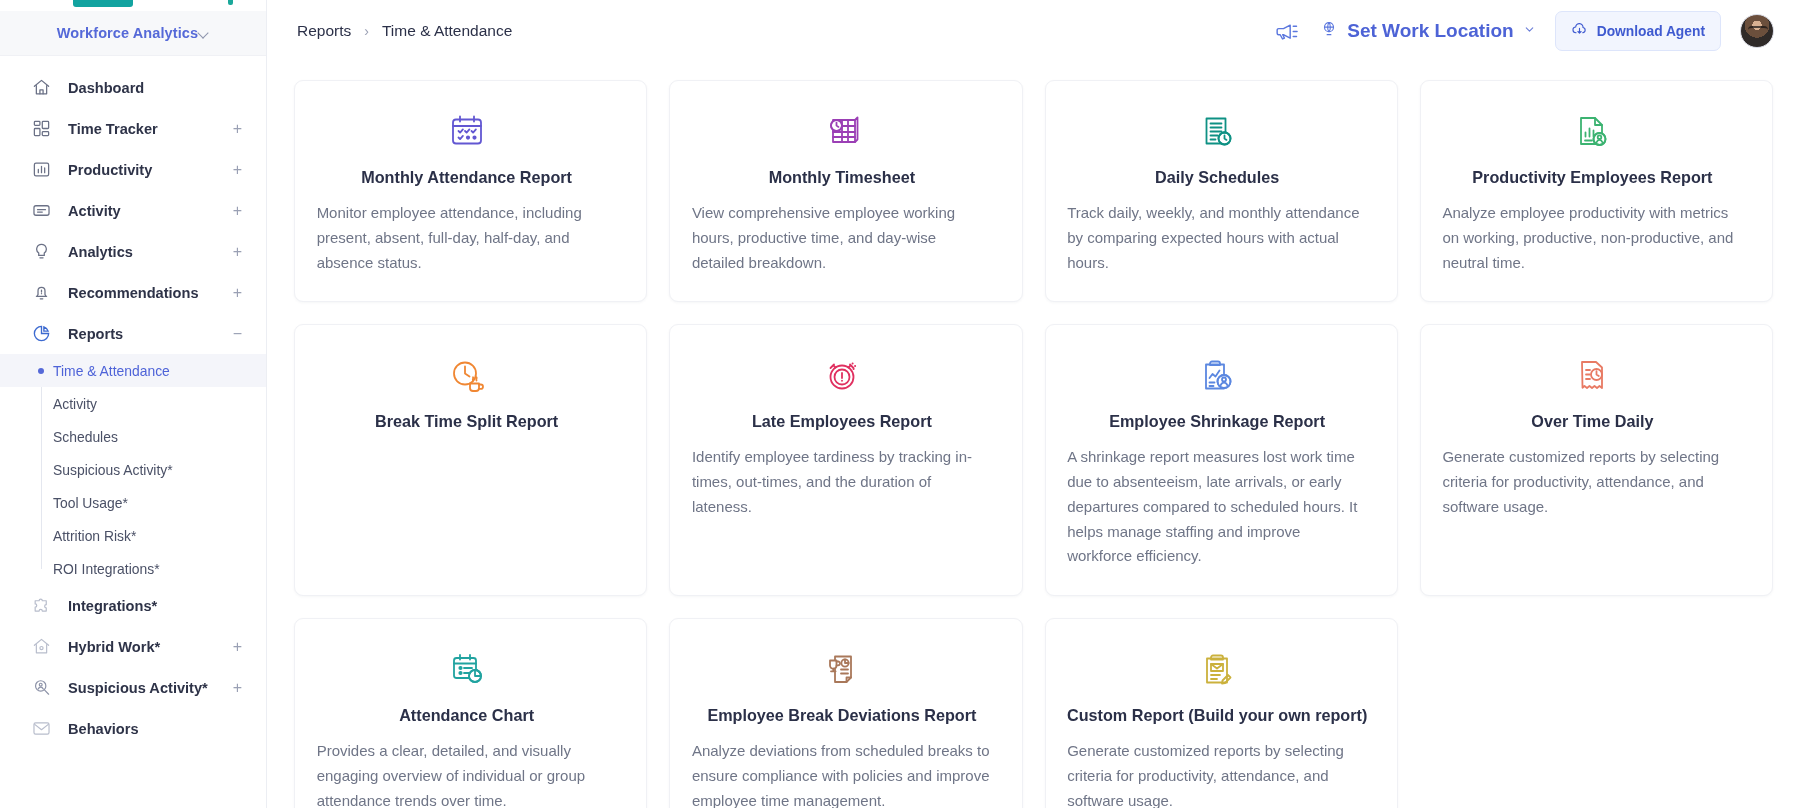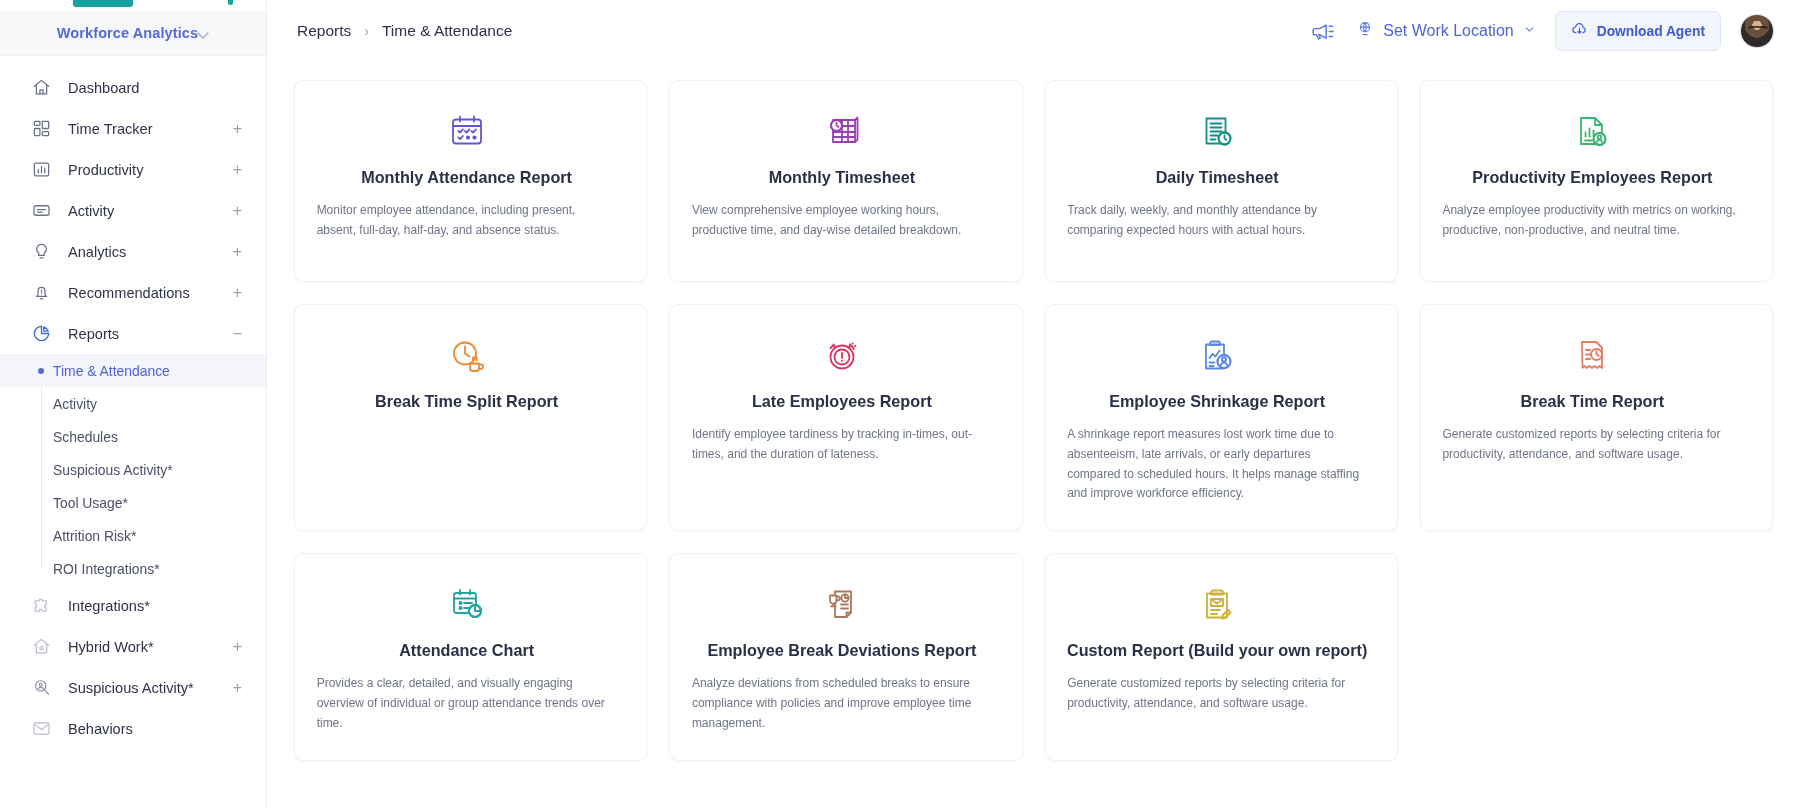--- a/index.html
+++ b/index.html
@@ -42,21 +42,21 @@
     width:7px;height:7px;border-right:1.6px solid #8e95ad;border-bottom:1.6px solid #8e95ad;
     transform: rotate(45deg);
   }
   .nav { padding-top: 11px; }
   .nav-item {
     display: flex; align-items: center; height: 41px;
     padding: 0 24px 0 30px; cursor: pointer; position: relative;
   }
   .nav-item .ico { width: 22px; flex: 0 0 22px; display:flex; align-items:center; justify-content:center; }
   .nav-item .nav-label {
-    margin-left: 16px; font-size: 14.6px; color: #2e3348; font-weight: 400;
+    margin-left: 16px; font-size: 14.6px; color: #2e3348; font-weight: 700;
     white-space: nowrap;
   }
   .nav-item .plus {
     margin-left: auto; color: #9aa0b4; font-size: 16px; line-height: 1; font-weight: 400;
   }
   .nav-item.active-parent .nav-label { color: #2e3348; }
   .subnav { position: relative; padding-left: 0; }
   .subnav::before {
     content: ""; position: absolute; left: 41px; top: 4px; bottom: 16px;
     width: 1px; background: #e4e7ef;
@@ -83,21 +83,21 @@
   }
   .crumbs { display: flex; align-items: center; gap: 13px; font-size: 15.5px; }
   .crumb-root { color: #2b3048; font-weight: 500; cursor: pointer; }
   .crumb-sep { color: #9ba1b5; font-size: 14px; }
   .crumb-leaf { color: #2b3048; font-weight: 500; }
   .topright { margin-left: auto; display: flex; align-items: center; gap: 19px; }
   .announce { cursor: pointer; display:flex; align-items:center; }
   .worklocation {
     display: flex; align-items: center; gap: 9px; cursor: pointer;
   }
-  .worklocation .wl-text { color: #4d63d6; font-size: 16px; font-weight: 400; }
+  .worklocation .wl-text { color: #4d63d6; font-size: 19px; font-weight: 700; }
   .dl-btn {
     display: flex; align-items: center; gap: 9px;
     background: #f2f5fe; border: 1px solid #dde5fb; border-radius: 7px;
     height: 40px; padding: 0 15px; cursor: pointer;
   }
   .dl-btn .dl-text { color: #3f5ad0; font-size: 13.8px; font-weight: 600; }
   .avatar {
     width: 34px; height: 34px; border-radius: 50%; cursor: pointer;
     background: radial-gradient(circle at 50% 32%, #d8b091 0 17%, #6b4f3c 17% 46%, #2f2a28 46% 100%);
     border: 1px solid #d7d9e2; overflow:hidden; position: relative;
@@ -121,21 +121,21 @@
   }
   .card.r1 { min-height: 202px; }
   .card.r2 { min-height: 224px; }
   .card.r3 { min-height: 192px; }
   .card-icon { height: 52px; display: flex; align-items: center; justify-content: center; margin-bottom: 10px; }
   .card-title {
     font-size: 16.2px; font-weight: 600; color: #2b3048; margin-bottom: 13px;
     line-height: 1.3;
   }
   .card-desc {
-    font-size: 12px; color: #6f7587; line-height: 1.65; max-width: 300px;
+    font-size: 15px; color: #6f7587; line-height: 1.65; max-width: 300px;
   }
 </style>
 </head>
 <body>
 
 <div id="app">
 
   <aside class="sidebar">
     <div class="logo-strip">
       <div class="logo-mark"></div>
@@ -385,21 +385,21 @@
           <div class="card-icon">
             <svg width="40" height="40" viewBox="0 0 40 40" fill="none" stroke="#0e9184" stroke-width="1.8" stroke-linecap="round" stroke-linejoin="round">
                 <path d="M9.5 7.5h19v25h-19z"></path>
                 <path d="M13.5 12.5h11M13.5 16.5h11M13.5 20.5h11M13.5 24.5h7M13.5 28.5h5"></path>
                 <circle cx="27.5" cy="27.5" r="6" fill="#ffffff"></circle>
                 <circle cx="27.5" cy="27.5" r="6"></circle>
                 <path d="M27.5 24.4v3.1l2 1.4"></path>
                 <path d="M26 21.4h3"></path>
               </svg>
           </div>
-          <div class="card-title">Daily Timesheet</div>
+          <div class="card-title">Daily Schedules</div>
           <div class="card-desc">Track daily, weekly, and monthly attendance by comparing expected hours with actual hours.</div>
         </div>
 
         <div class="card r1">
           <div class="card-icon">
             <svg width="40" height="40" viewBox="0 0 40 40" fill="none" stroke="#3cb371" stroke-width="1.8" stroke-linecap="round" stroke-linejoin="round">
                 <path d="M9 7h14l7 7v19H9z"></path>
                 <path d="M23 7v7h7"></path>
                 <path d="M13.5 21.5v4M17.5 17.5v8M21.5 19.5v6"></path>
                 <path d="M13 29.5h7"></path>
@@ -460,21 +460,21 @@
 
         <div class="card r2">
           <div class="card-icon">
             <svg width="40" height="40" viewBox="0 0 40 40" fill="none" stroke="#e87a63" stroke-width="1.8" stroke-linecap="round" stroke-linejoin="round">
                 <path d="M10 7h14l6 5.5V33l-2.5-2-2.5 2-2.5-2-2.5 2-2.5-2-2.5 2-2.5-2-2 1.7z"></path>
                 <path d="M14 15h4M14 19.5h4M14 24h4"></path>
                 <circle cx="24.5" cy="19.5" r="5.5"></circle>
                 <path d="M24.5 16.2v3.3l2.3 1.6"></path>
               </svg>
           </div>
-          <div class="card-title">Break Time Report</div>
+          <div class="card-title">Over Time Daily</div>
           <div class="card-desc">Generate customized reports by selecting criteria for productivity, attendance, and software usage.</div>
         </div>
 
         <div class="card r3">
           <div class="card-icon">
             <svg width="40" height="40" viewBox="0 0 40 40" fill="none" stroke="#21a3a0" stroke-width="1.8" stroke-linecap="round" stroke-linejoin="round">
                 <rect x="7" y="9" width="22" height="20" rx="2.5"></rect>
                 <path d="M7 14.5h22"></path>
                 <path d="M13 6v4.5M23 6v4.5"></path>
                 <circle cx="13.5" cy="19" r="1.2" fill="#21a3a0"></circle>

